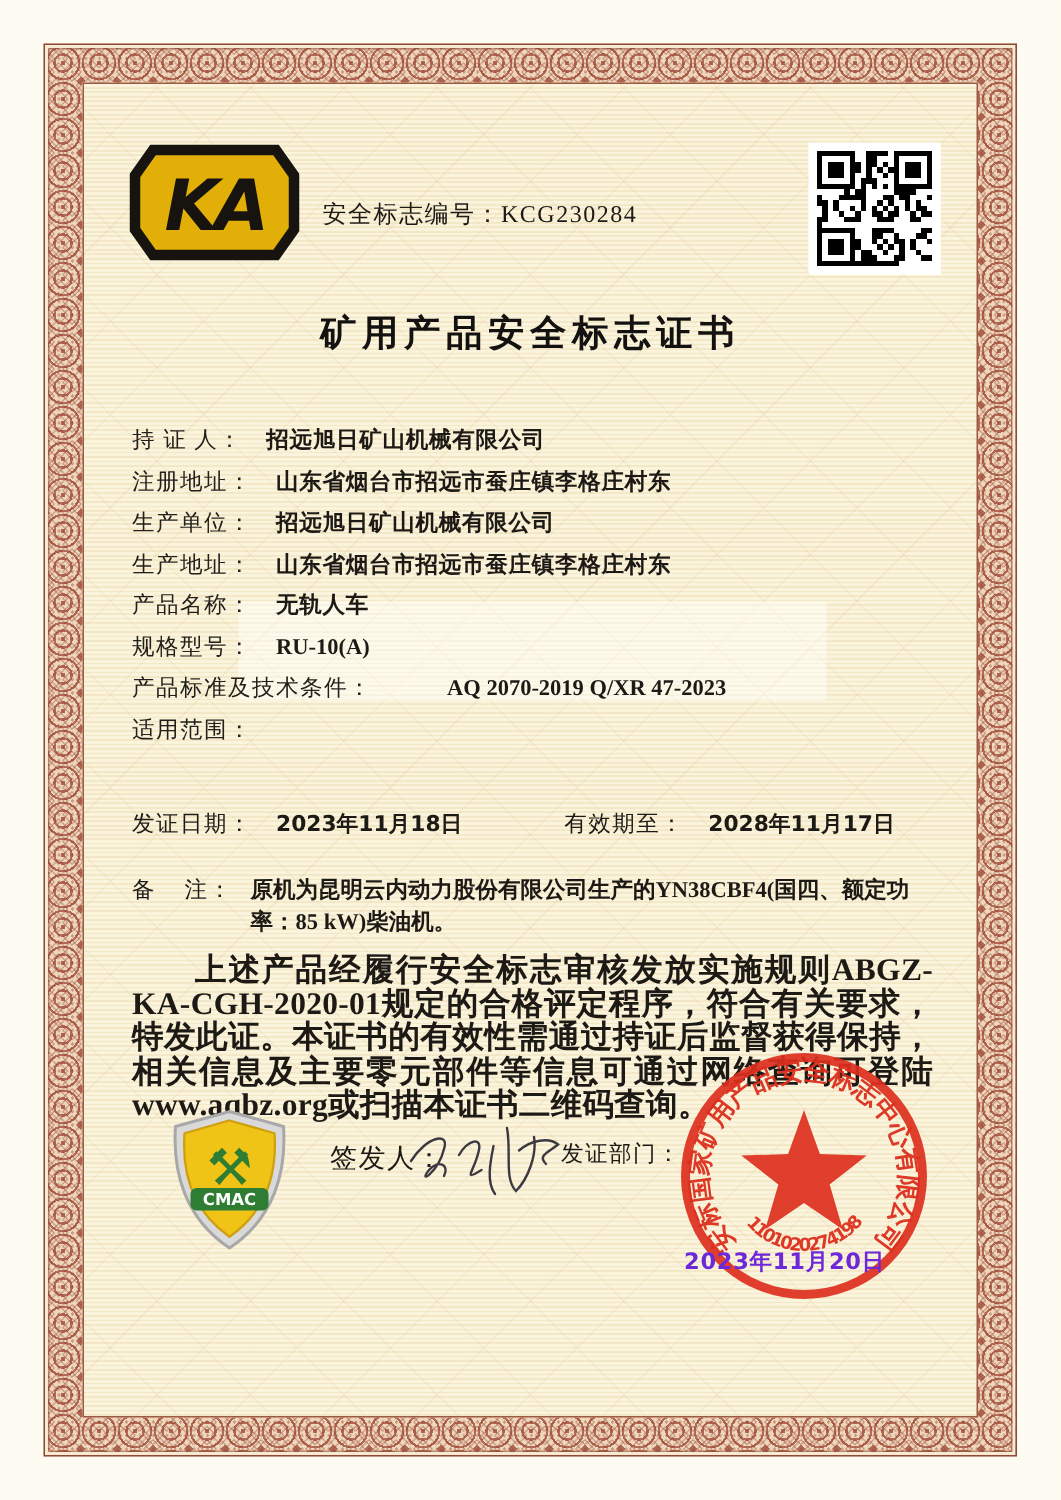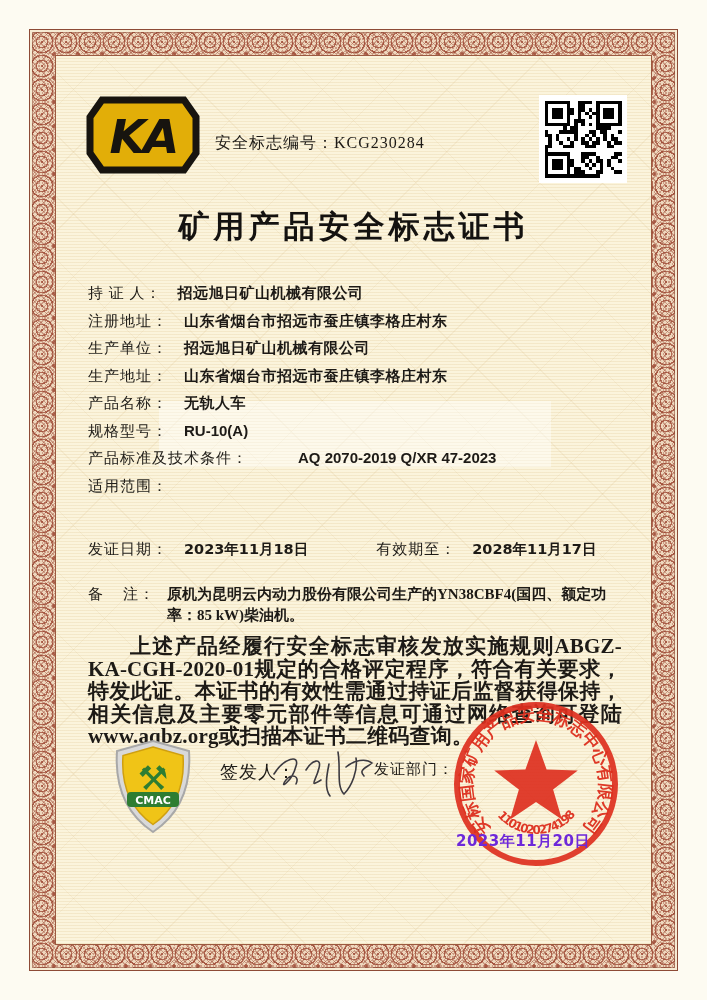--- a/index.html
+++ b/index.html
@@ -25,26 +25,26 @@
     background-color:#fbf4dc;
     background-image:
       repeating-linear-gradient(0deg, rgba(214,182,122,.20) 0 1px, transparent 1px 3px),
       repeating-linear-gradient(45deg, rgba(205,170,110,.12) 0 1px, transparent 1px 44px),
       repeating-linear-gradient(-45deg, rgba(205,170,110,.12) 0 1px, transparent 1px 44px);
     border:1px solid #9c5a40;
   }
   .lightpanel{position:absolute;left:158px;top:400px;width:392px;height:66px;background:rgba(255,255,252,.45);}
   .abs{position:absolute;}
   .certno{left:215px;top:133px;width:310px;text-align:left;font-size:16px;letter-spacing:1px;}
-  .title{left:55px;right:55px;top:206px;text-align:center;font-size:31px;font-weight:bold;letter-spacing:4px;color:#141210;}
+  .title{left:55px;right:55px;top:206px;text-align:center;font-size:24px;font-weight:bold;letter-spacing:4px;color:#141210;}
   .fields{left:88px;top:284px;width:545px;}
   .row{display:flex;align-items:baseline;height:27.5px;font-size:15px;}
   .row .lab{white-space:pre;color:#23201b;letter-spacing:1px;flex:0 0 auto;}
   .row .val{margin-left:16px;font-weight:600;letter-spacing:.5px;}
-  .row .val.alnum{font-family:Liberation Sans, sans-serif;font-weight:bold;letter-spacing:0;}
+  .row .val.alnum{font-family:Liberation Serif, serif;font-weight:bold;letter-spacing:0;}
   .row .val.widegap{margin-left:50px;}
   .daterow{left:88px;top:540px;display:flex;font-size:15px;align-items:flex-end;}
   .daterow .lab{white-space:pre;letter-spacing:1px;}
   .daterow .dval{margin-left:16px;font-family:"DejaVu Sans","Liberation Sans",sans-serif;font-weight:bold;font-size:14.5px;}
   .daterow .spacer{width:68px;}
   .remark{left:88px;top:584px;width:545px;display:flex;font-size:15px;line-height:21px;}
   .remark .lab{white-space:pre;letter-spacing:1px;flex:0 0 auto;}
   .remark .val{margin-left:12px;font-weight:600;width:452px;}
   .statement{left:88px;top:635px;width:534px;font-size:21px;line-height:22.5px;font-weight:bold;text-align:justify;text-indent:2em;letter-spacing:.2px;}
   .signer{left:220px;top:760px;font-size:18px;letter-spacing:1px;}

